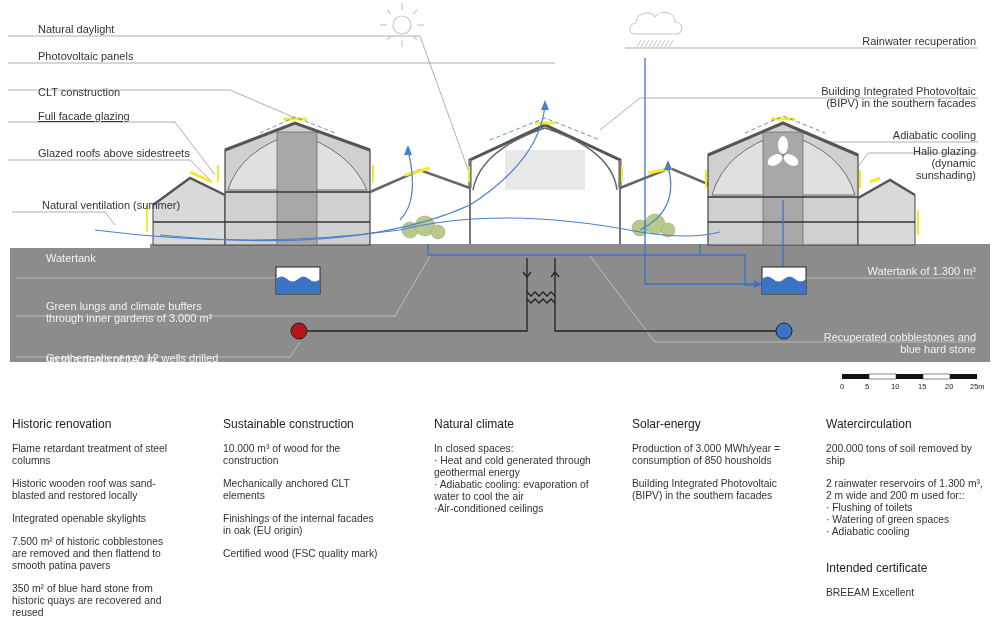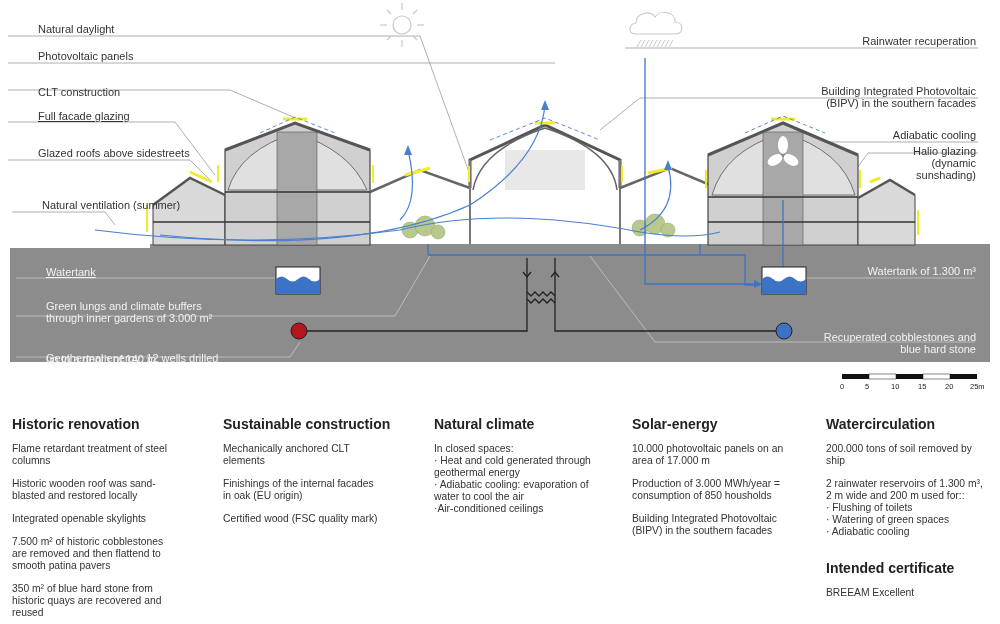--- a/index.html
+++ b/index.html
@@ -7,21 +7,21 @@
   .diagram{position:absolute;left:0;top:0;width:1000px;height:400px;}
   .diagram svg{position:absolute;left:0;top:0;}
   .lbl{position:absolute;font-size:11px;color:#333;white-space:nowrap;line-height:12px;padding-left:28px;}
   .lbl.r{text-align:right;}
   .lbl.w{color:#f2f2f2;}
   .scale{position:absolute;left:842px;top:374px;}
   .scale .ticks{position:absolute;top:8px;left:-2px;width:160px;font-size:7.5px;color:#222;}
   .scale .ticks span{position:absolute;}
   .cols{position:absolute;left:0;top:418px;width:1000px;}
   .col{position:absolute;top:0;font-size:10.3px;line-height:12px;color:#333;}
-  .col h3{margin:0 0 13px 0;font-size:14px;font-weight:bold;color:#222;}
+  .col h3{margin:0 0 13px 0;font-size:12px;font-weight:normal;color:#222;}
   .col p{margin:0 0 11px 0;white-space:pre-line;}
   .col h3.sub{margin-top:24px;}
 </style>
 </head>
 <body>
 
 <div class="diagram">
   <svg width="1000" height="400" viewBox="0 0 1000 400">
 
     <polygon points="10,248 150,248 150,244 990,244 990,362 10,362" fill="#8c8c8c"></polygon>
@@ -202,21 +202,21 @@
   <div class="lbl" style="left:14px;top:199px;">Natural ventilation (summer)</div>
 
   <div class="lbl r" style="right:24px;top:35px;">Rainwater recuperation</div>
   <div class="lbl r" style="right:24px;top:85px;">Building Integrated Photovoltaic</div>
   <div class="lbl r" style="right:24px;top:97px;">(BIPV) in the southern facades</div>
   <div class="lbl r" style="right:24px;top:129px;">Adiabatic cooling</div>
   <div class="lbl r" style="right:24px;top:145px;">Halio glazing</div>
   <div class="lbl r" style="right:24px;top:157px;">(dynamic</div>
   <div class="lbl r" style="right:24px;top:169px;text-align:right;">sunshading)</div>
 
-  <div class="lbl w" style="left:18px;top:266px;text-decoration:underline;">Watertank</div>
+  <div class="lbl w" style="left:18px;top:252px;">Watertank</div>
   <div class="lbl w" style="left:18px;top:300px;">Green lungs and climate buffers</div>
   <div class="lbl w" style="left:18px;top:312px;">through inner gardens of 3.000 m²</div>
   <div class="lbl w" style="left:18px;top:352px;">Geothermal energy: 12 wells drilled</div>
   <div class="lbl w" style="left:18px;top:345px;margin-top:8px;">up to a depth of 140 m</div>
   <div class="lbl w r" style="right:24px;top:265px;">Watertank of 1.300 m³</div>
   <div class="lbl w r" style="right:24px;top:331px;">Recuperated cobblestones and</div>
   <div class="lbl w r" style="right:24px;top:343px;">blue hard stone</div>
 
   <div class="scale">
     <div class="ticks">
@@ -240,39 +240,39 @@
     <p>Integrated openable skylights</p>
     <p>7.500 m² of historic cobblestones
 are removed and then flattend to
 smooth patina pavers</p>
     <p>350 m² of blue hard stone from
 historic quays are recovered and
 reused</p>
   </div>
   <div class="col" style="left:223px;width:200px;">
     <h3>Sustainable construction</h3>
+    <p>10.000 m³ of wood for the
+construction</p>
     <p>Mechanically anchored CLT
 elements</p>
     <p>Finishings of the internal facades
 in oak (EU origin)</p>
     <p>Certified wood (FSC quality mark)</p>
   </div>
   <div class="col" style="left:434px;width:190px;">
     <h3>Natural climate</h3>
     <p>In closed spaces:
 · Heat and cold generated through
 geothermal energy
 · Adiabatic cooling: evaporation of
 water to cool the air
 ·Air-conditioned ceilings</p>
   </div>
   <div class="col" style="left:632px;width:190px;">
     <h3>Solar-energy</h3>
-    <p>10.000 photovoltaic panels on an
-area of 17.000 m</p>
     <p>Production of 3.000 MWh/year =
 consumption of 850 housholds</p>
     <p>Building Integrated Photovoltaic
 (BIPV) in the southern facades</p>
   </div>
   <div class="col" style="left:826px;width:175px;">
     <h3>Watercirculation</h3>
     <p>200.000 tons of soil removed by
 ship</p>
     <p>2 rainwater reservoirs of 1.300 m³,

